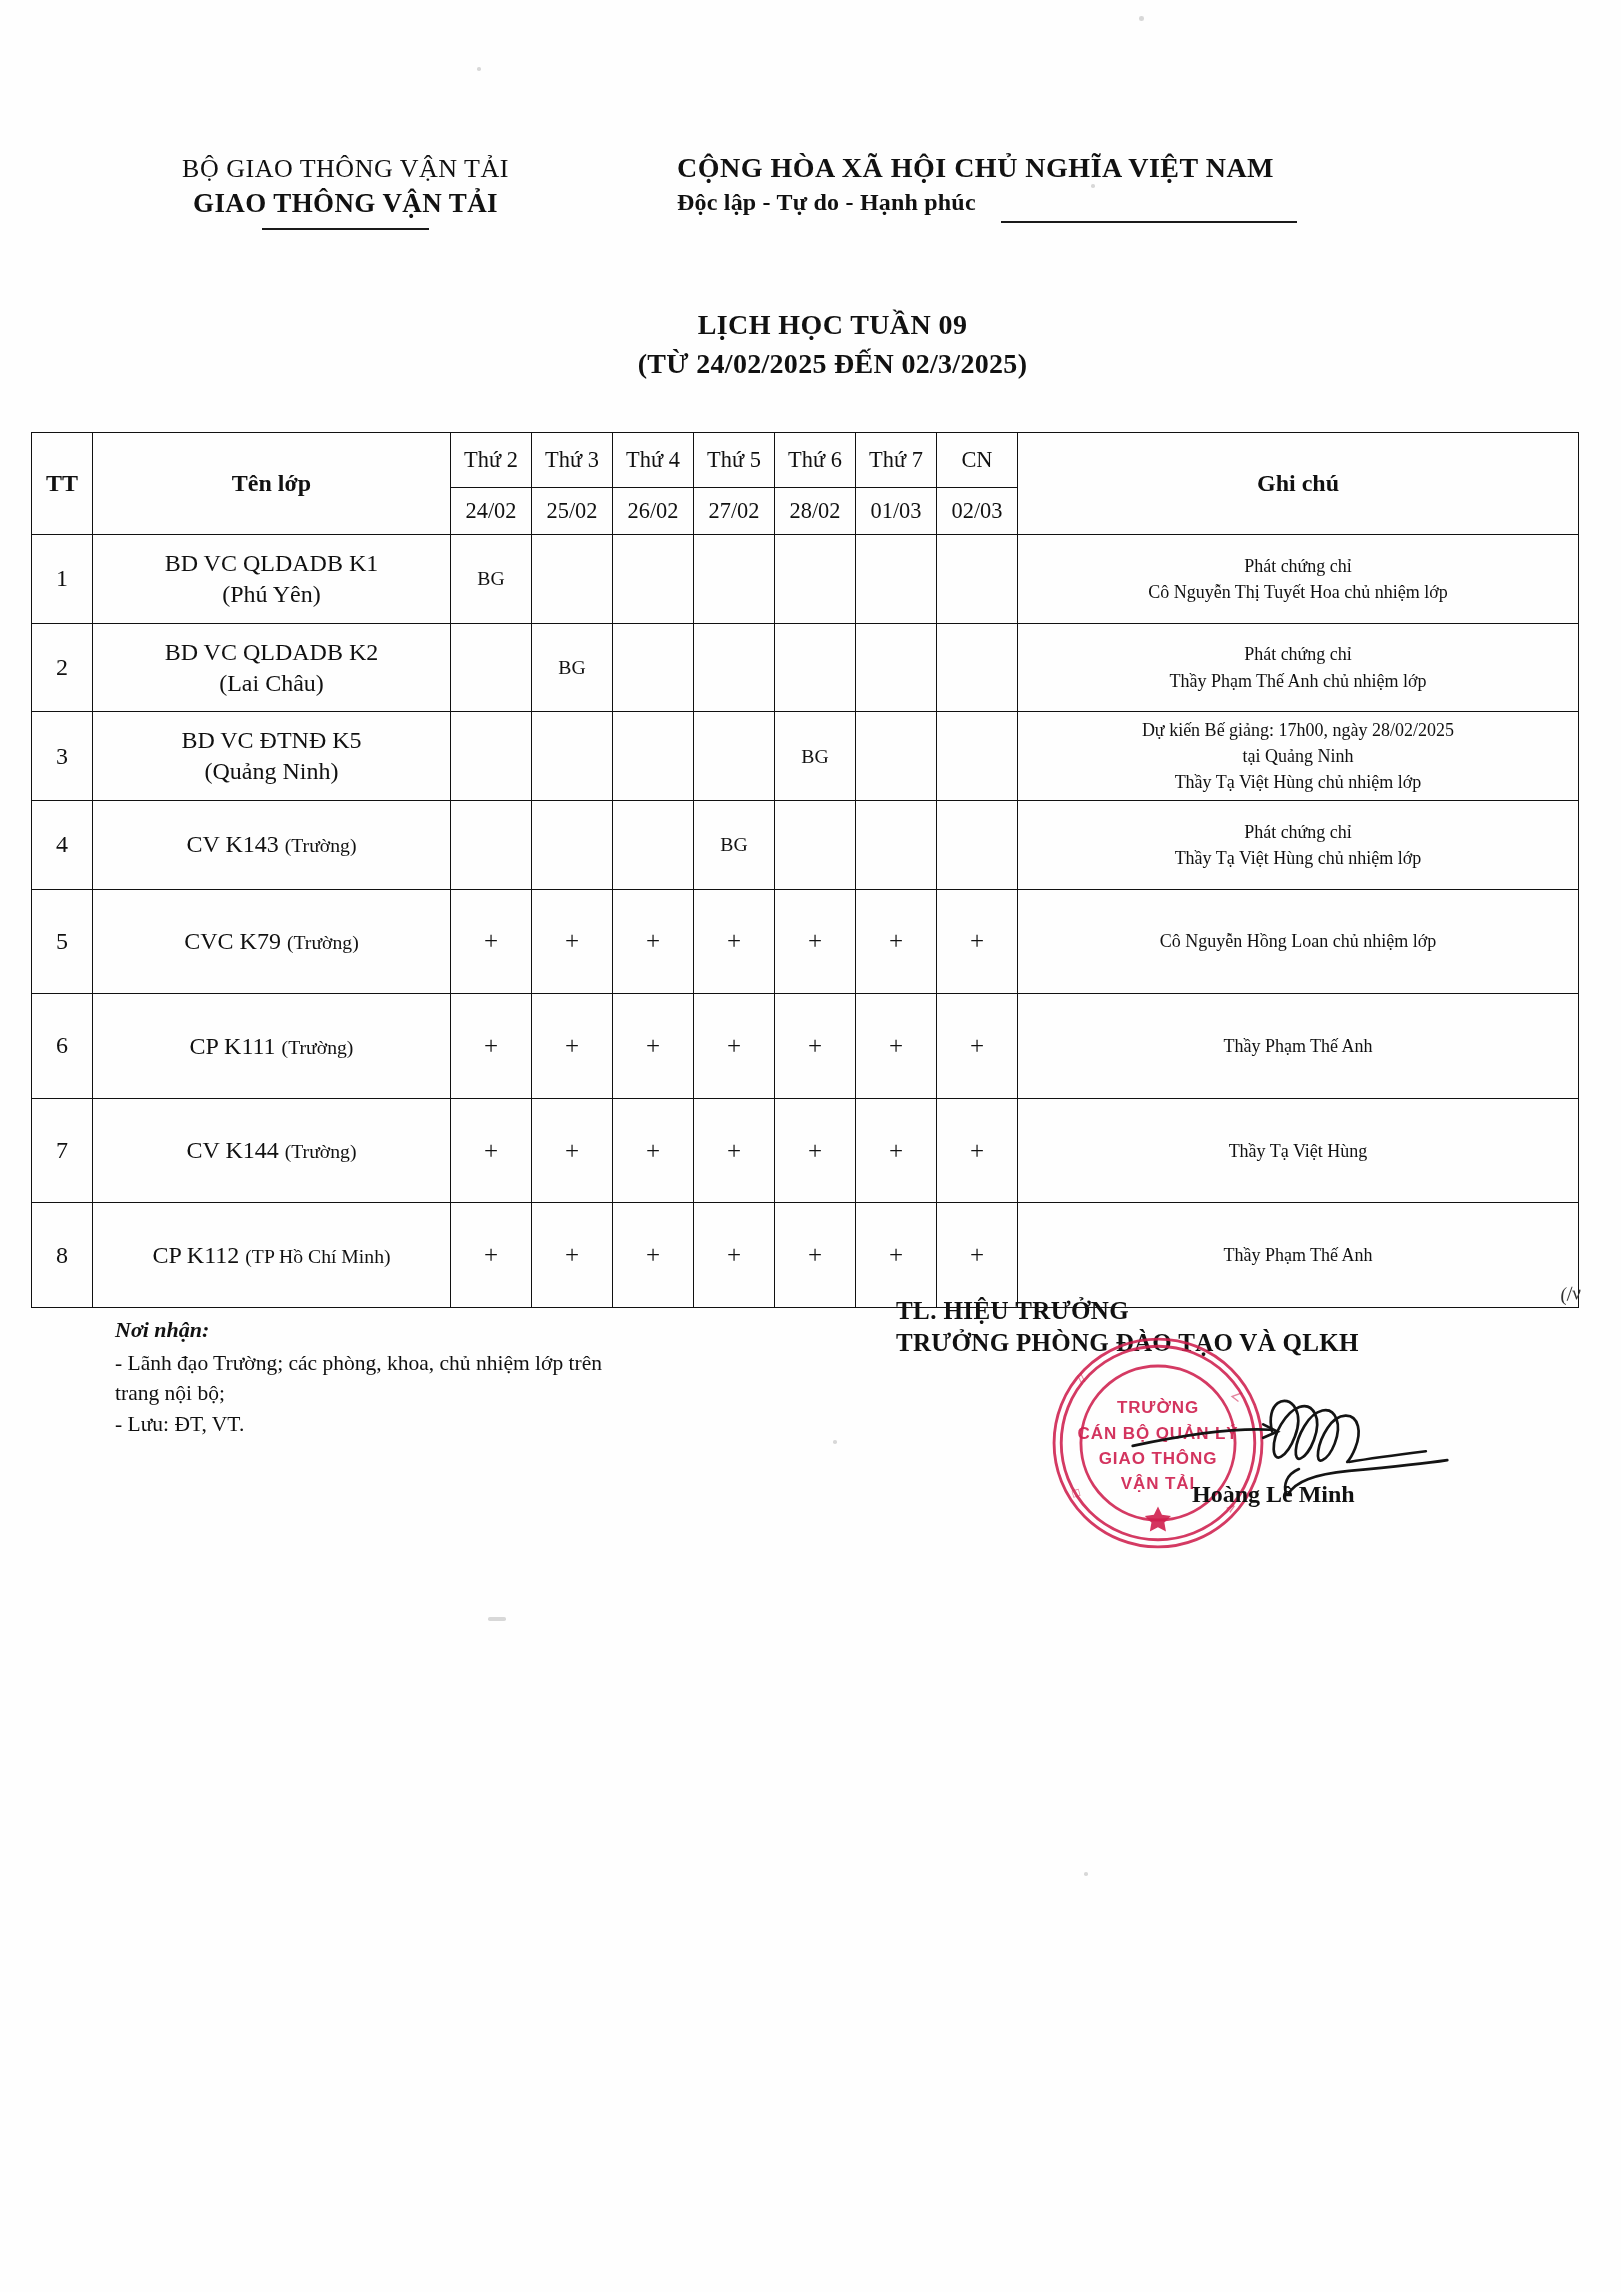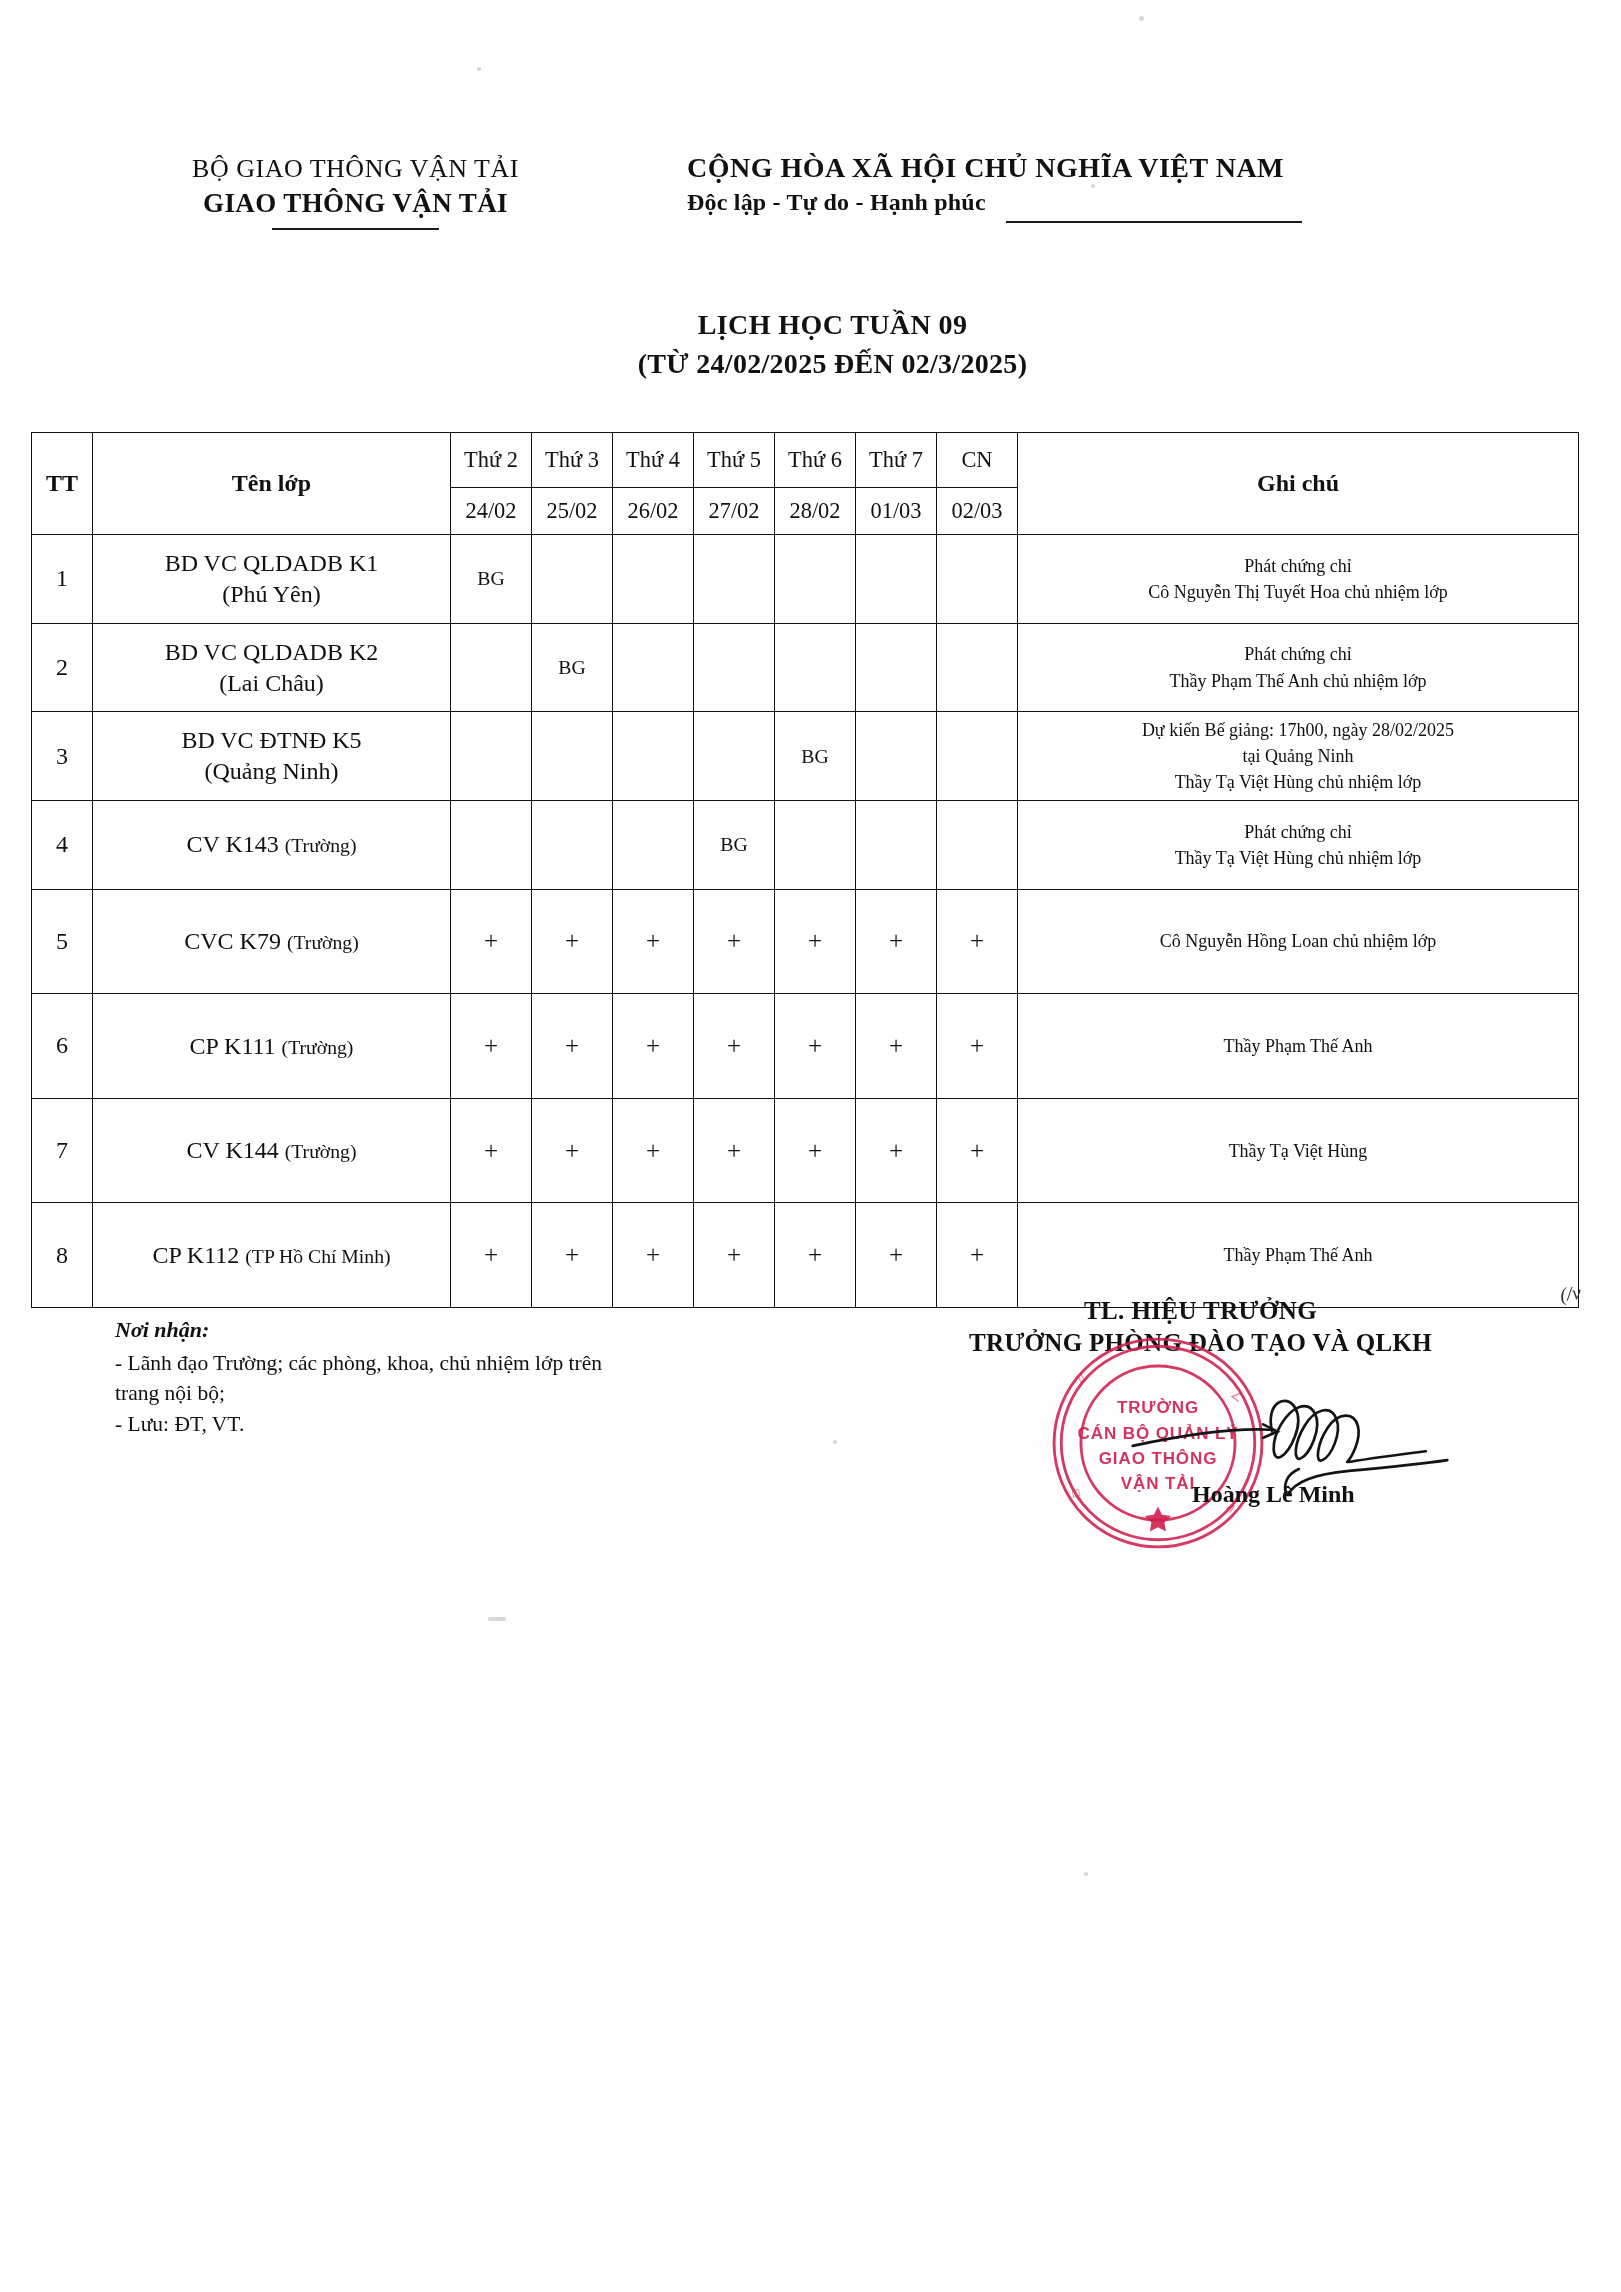--- a/index.html
+++ b/index.html
@@ -28,21 +28,21 @@
     position: absolute;
     top: 152px;
     left: 0;
     width: 100%;
     display: flex;
     align-items: flex-start;
   }
   .hdr-left {
     width: 663px;
     text-align: center;
-    padding-left: 24px;
+    padding-left: 14px;
   }
   .hdr-right {
     flex: 1;
     text-align: left;
   }
   .org-line1 {
     font-size: 26px;
     letter-spacing: 0.5px;
     line-height: 1.32;
     white-space: nowrap;
@@ -193,21 +193,21 @@
   .recip-line {
     font-size: 21.5px;
     line-height: 1.42;
   }
 
   .signature {
     position: absolute;
     left: 896px;
     top: -19.7px;
     width: 609px;
-    text-align: center;
+    text-align: left;
   }
   .sig-role1 {
     font-size: 25px;
     font-weight: bold;
     letter-spacing: 0.4px;
     white-space: nowrap;
   }
   .sig-role2 {
     font-size: 25px;
     font-weight: bold;

